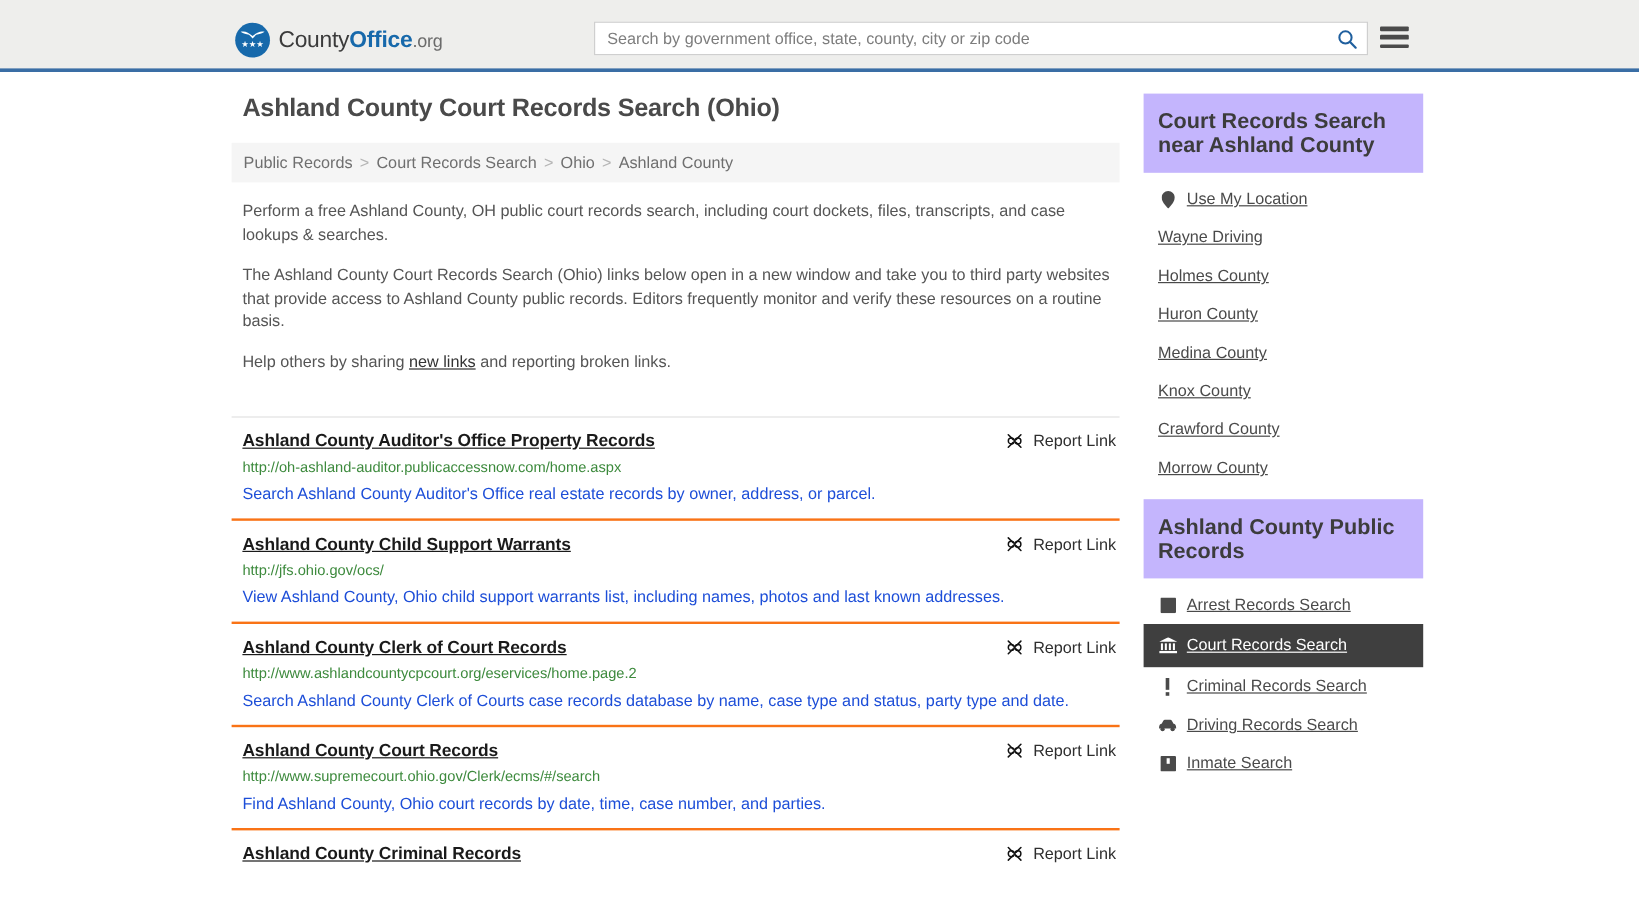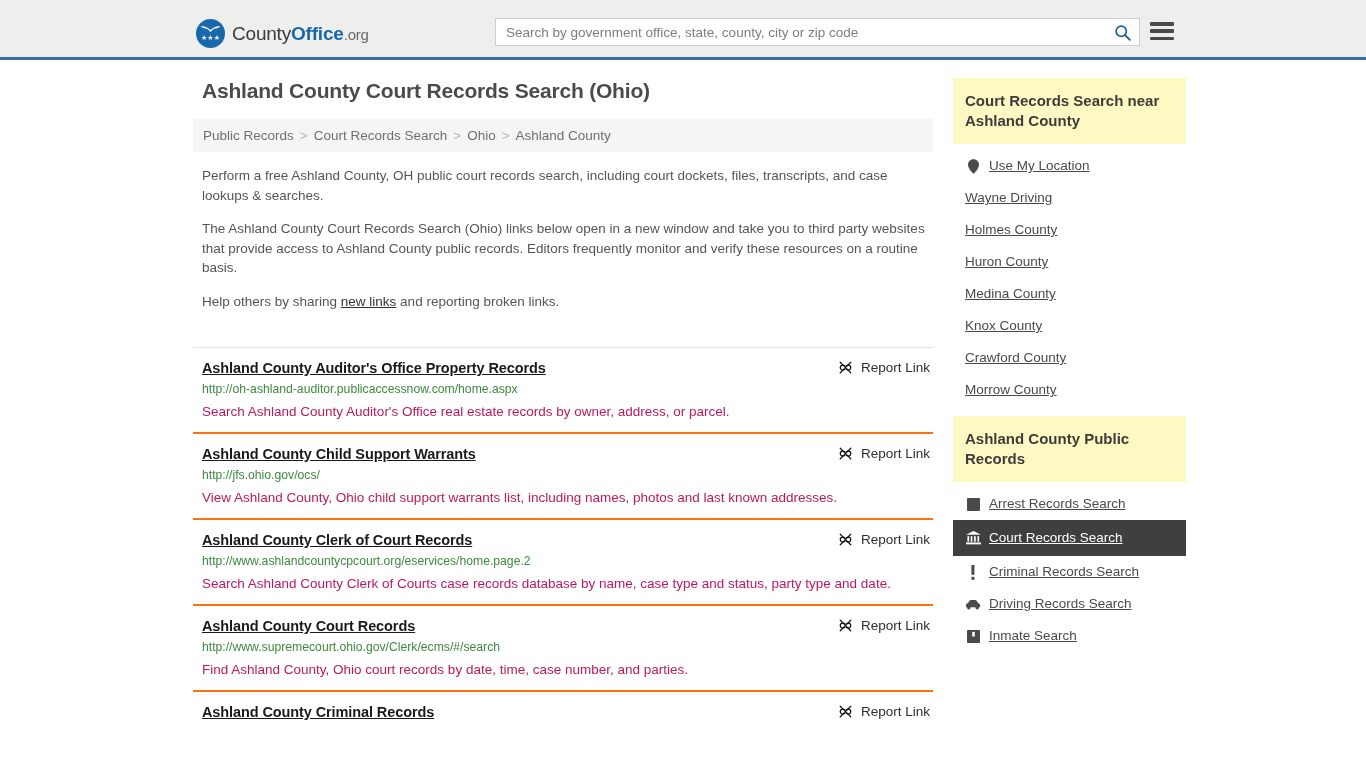--- a/index.html
+++ b/index.html
@@ -183,44 +183,44 @@
   }
   .result-url {
     font-size: 12.2px;
     color: #3d8a3d;
     margin: 0 0 3px 0;
     line-height: 16px;
   }
   .result-desc {
     font-size: 13.5px;
     line-height: 23px;
-    color: #be185d;
+    color: #1d4ed8;
     margin: 0;
     max-width: 715px;
   }
   .report-link {
     position: absolute;
     right: 3px;
     top: 12px;
     display: flex;
     align-items: center;
     gap: 8px;
     text-decoration: none;
     color: #333333;
     font-size: 13.5px;
     white-space: nowrap;
   }
   .report-link .rl-label { color: #2e2e2e; }
 
   
   .side-box { margin-bottom: 10px; }
   .side-head {
-    background: #fef9c3;
+    background: #c4b5fd;
     padding: 13px 12px;
-    font-size: 15px;
+    font-size: 18px;
     font-weight: bold;
     color: #3c3c3c;
     line-height: 20px;
   }
   .side-list { padding: 6px 0 0 0; margin: 0; list-style: none; }
   .side-list li { margin: 0; }
   .side-list a.side-link {
     display: flex;
     align-items: center;
     gap: 8px;

